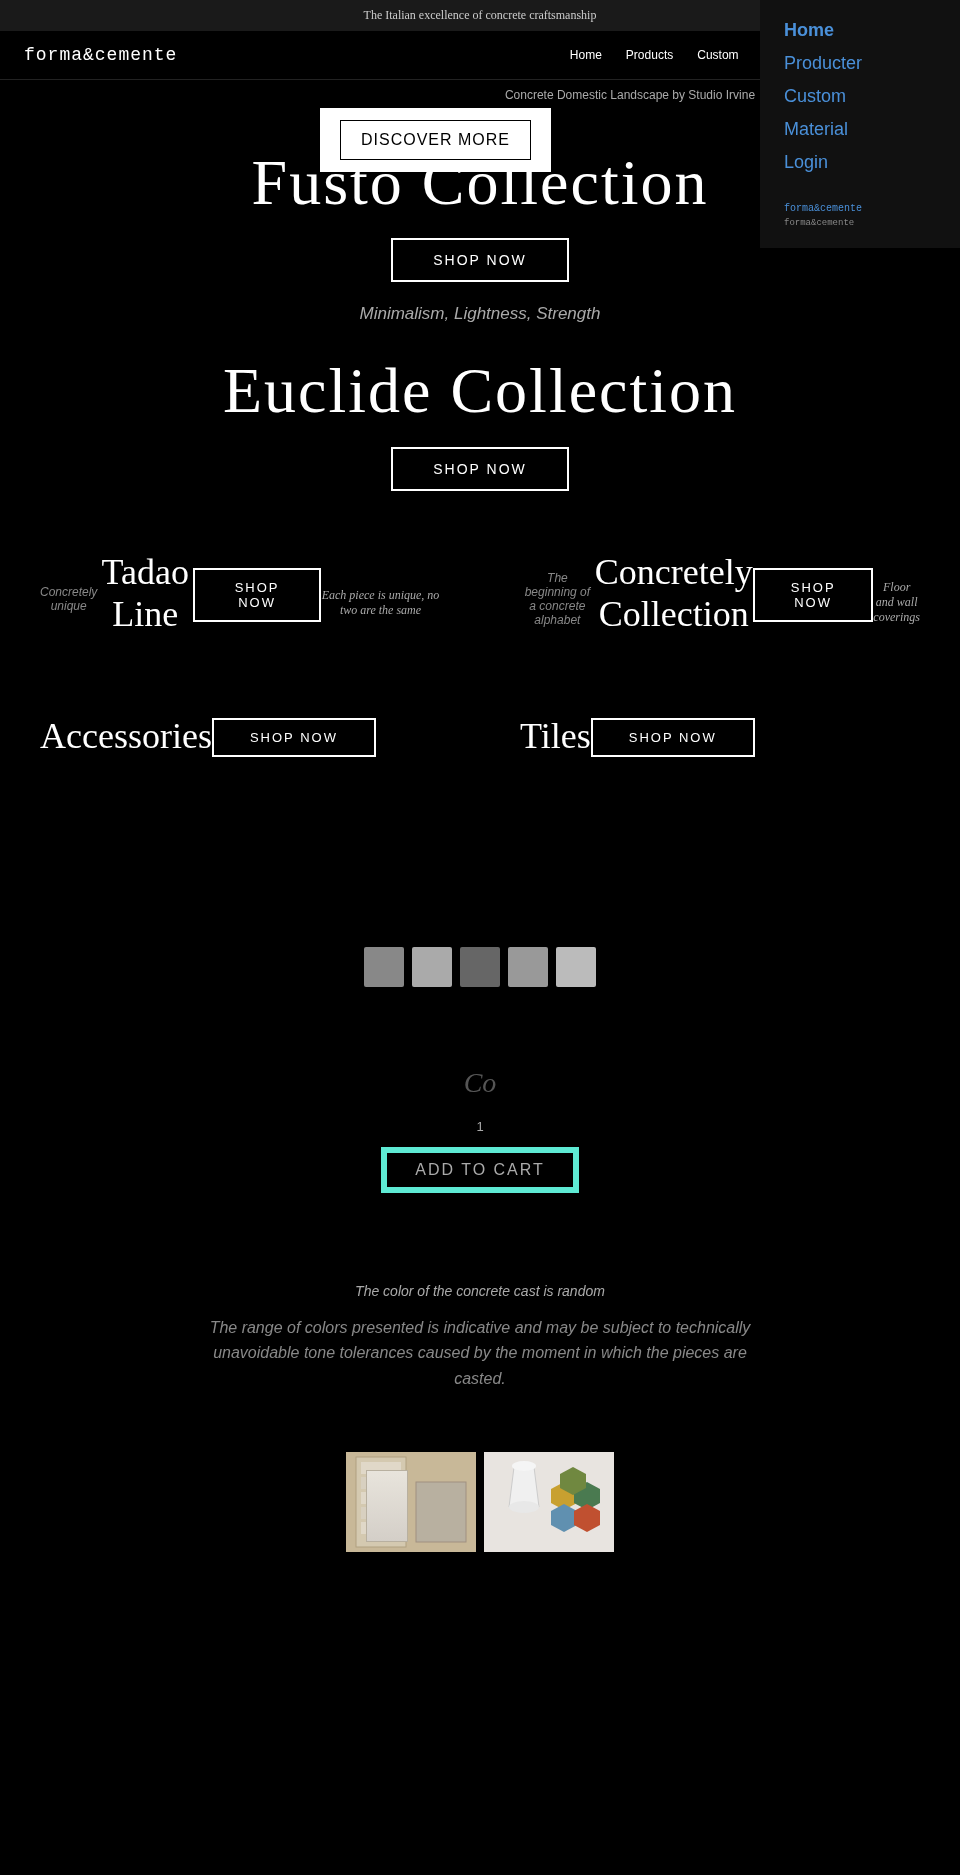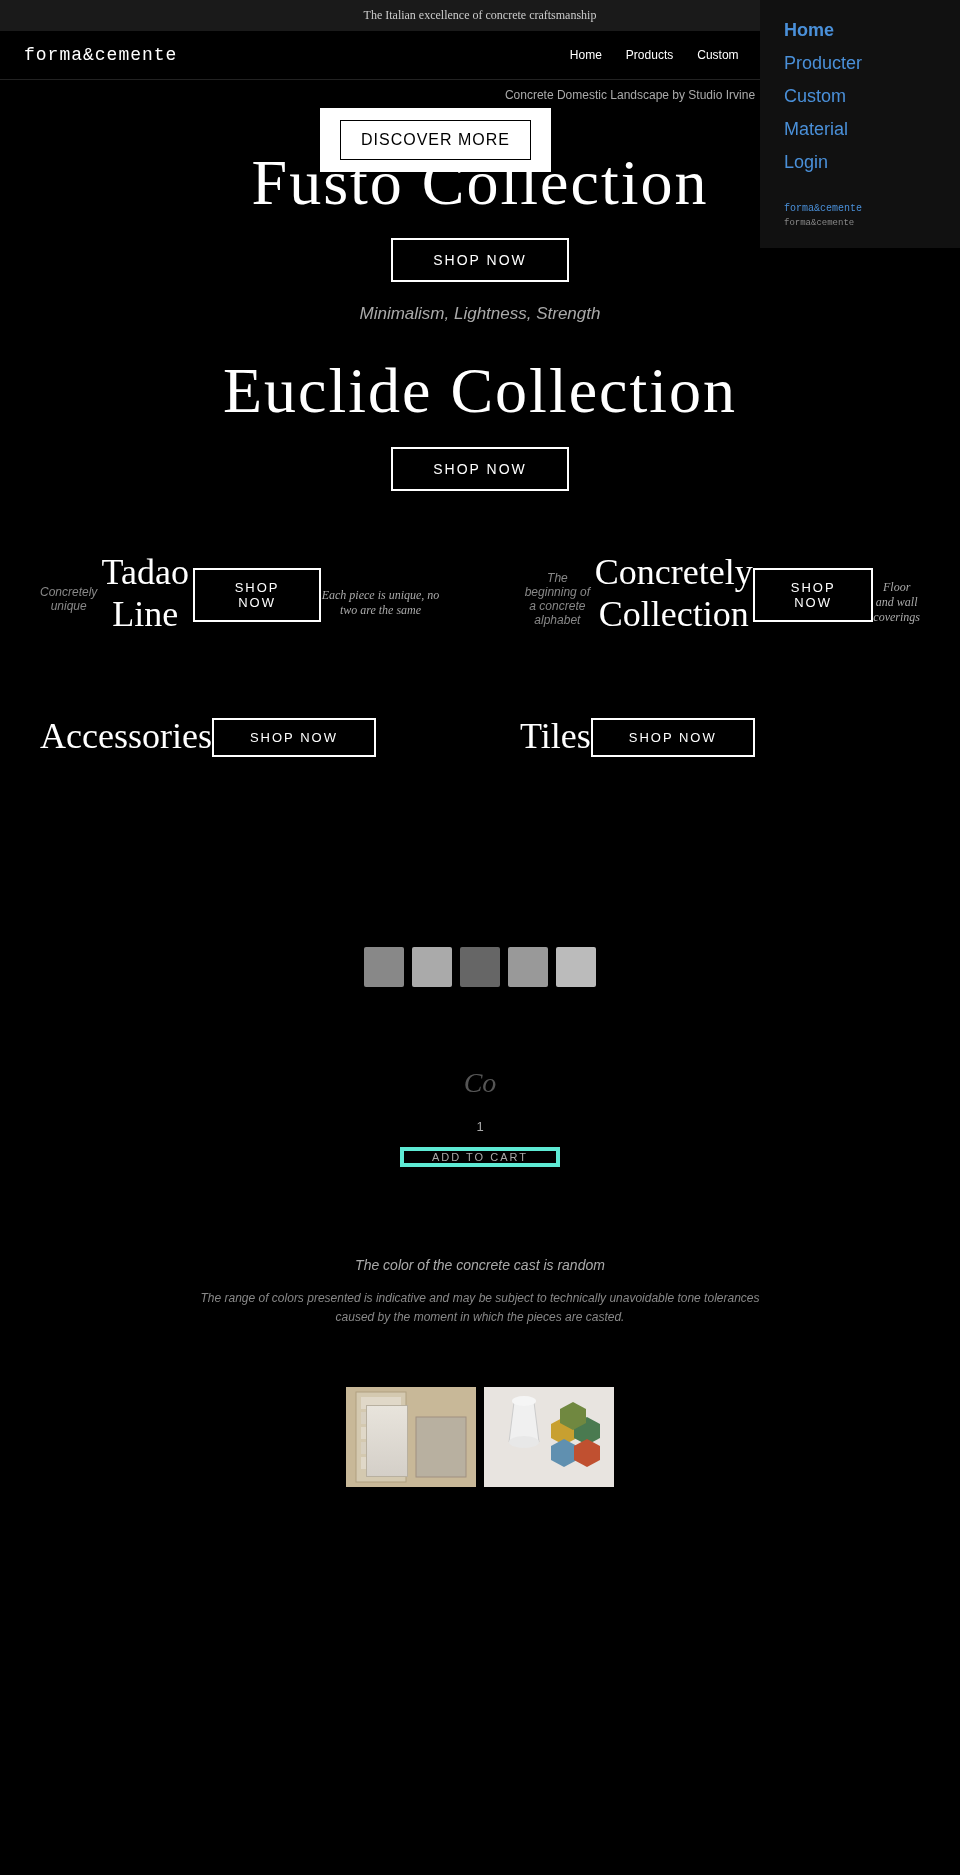--- a/index.html
+++ b/index.html
@@ -205,25 +205,25 @@
       justify-content: center;
       align-items: center;
       padding: 10px 40px;
     }
     .quantity-label {
       color: #aaa;
       font-size: 13px;
       font-family: Arial, sans-serif;
     }
     .add-to-cart-btn {
-      border: 4px solid #5eead4;
+      border: 6px solid #5eead4;
       background: transparent;
       color: #aaa;
-      padding: 0 28px;
-      font-size: 11px;
+      padding: 8px 28px;
+      font-size: 16px;
       letter-spacing: 2px;
       cursor: pointer;
       margin-top: 12px;
       display: block;
       margin-left: auto;
       margin-right: auto;
     }
 
     
     .info-section {
@@ -231,21 +231,21 @@
       text-align: center;
     }
     .info-title {
       font-size: 14px;
       color: #aaa;
       font-family: Arial, sans-serif;
       margin-bottom: 16px;
       font-style: italic;
     }
     .info-desc {
-      font-size: 12px;
+      font-size: 16px;
       color: #888;
       font-family: Arial, sans-serif;
       font-style: italic;
       line-height: 1.6;
       margin-bottom: 30px;
     }
 
     
     .image-gallery {
       display: flex;

